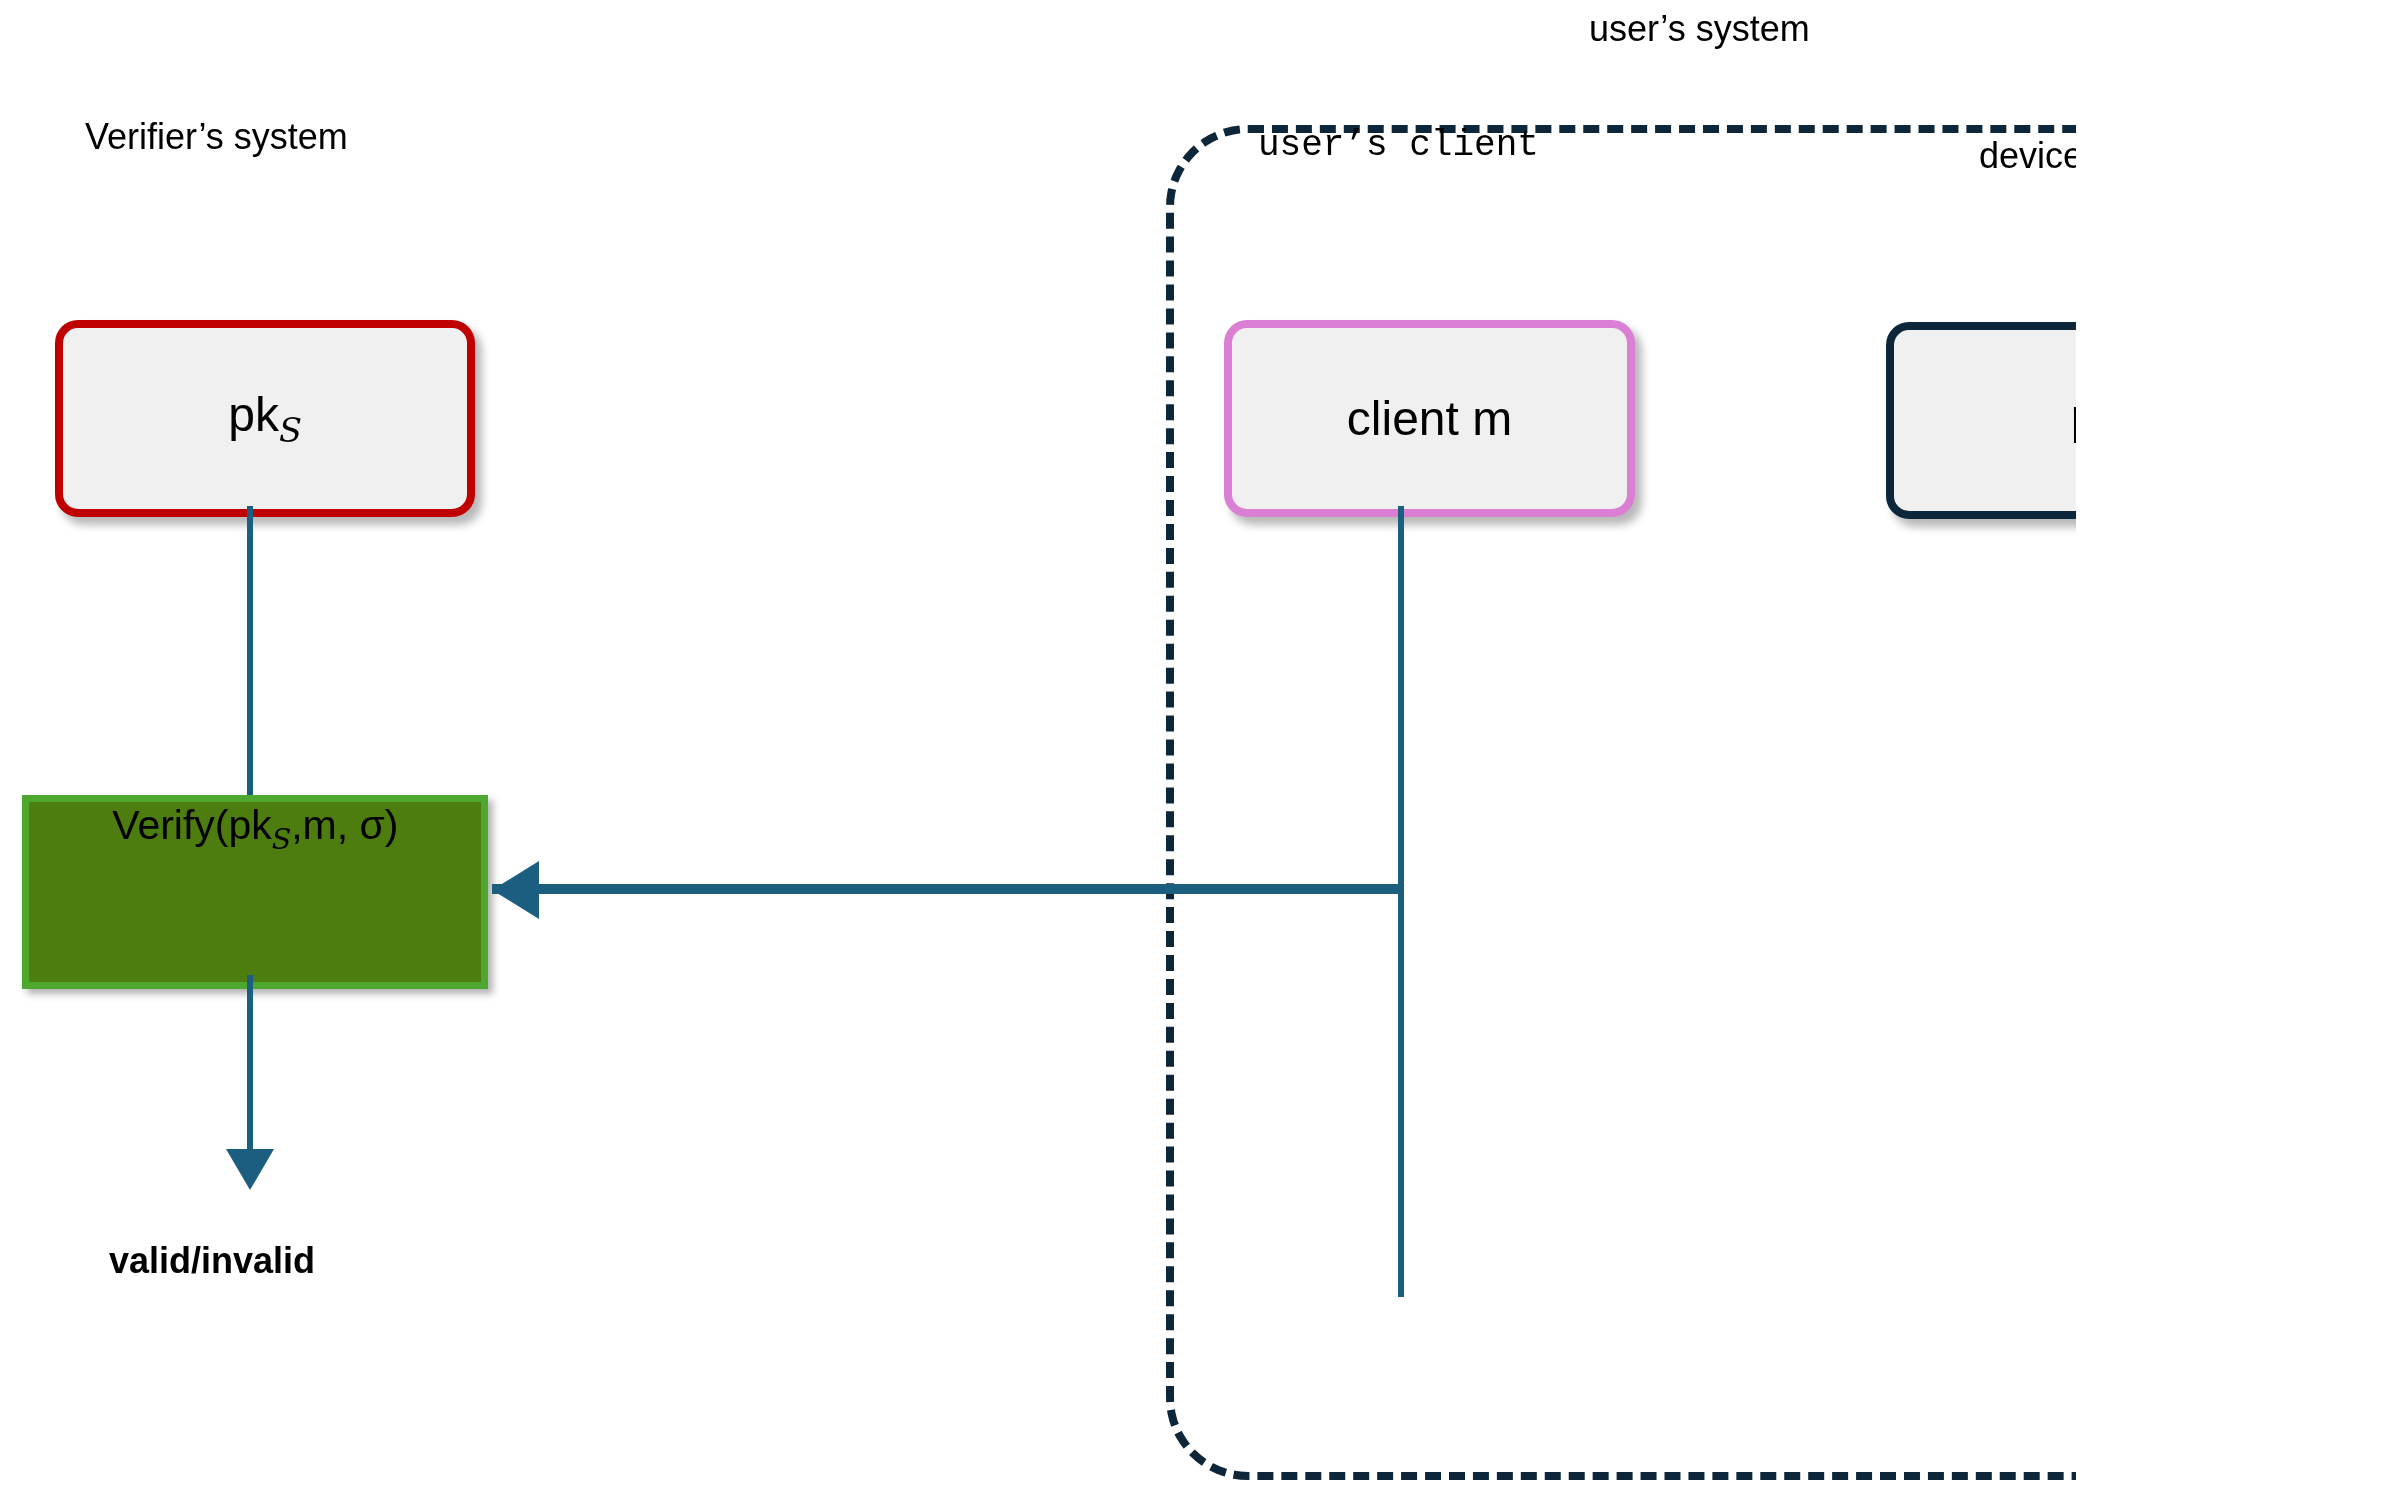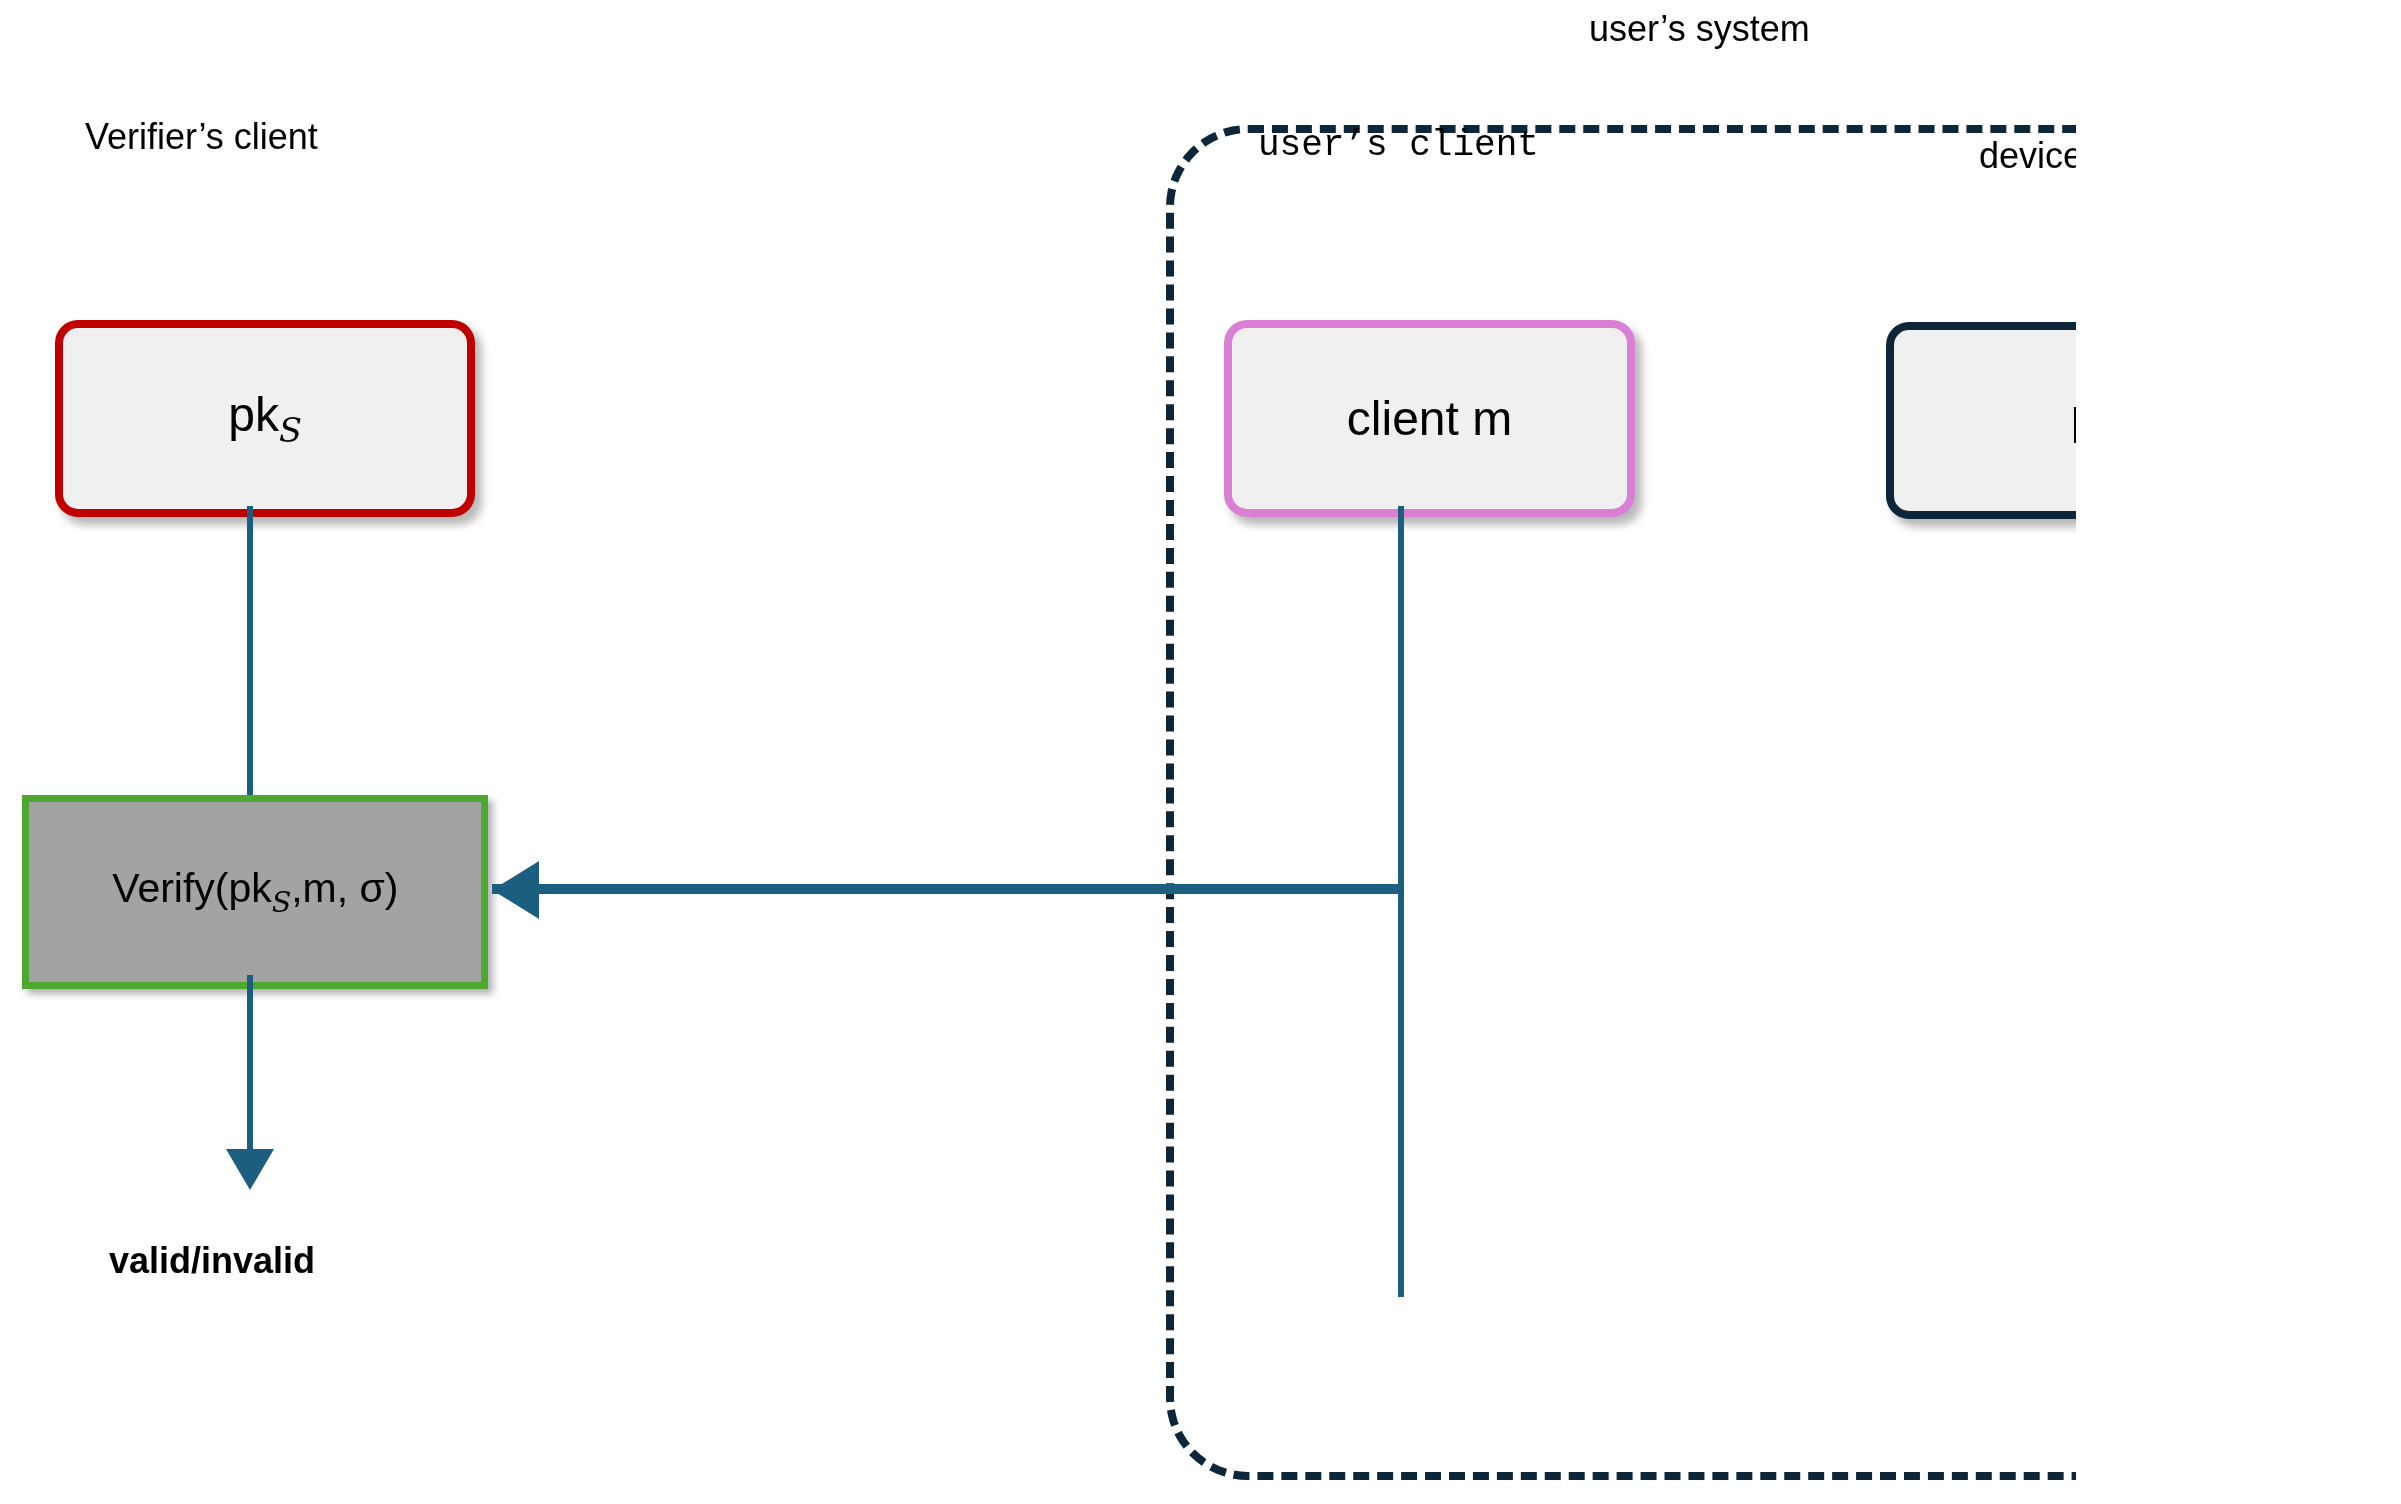--- a/index.html
+++ b/index.html
@@ -8,22 +8,22 @@
 
   .lbl{position:absolute;color:#000;font-size:36px;line-height:1.1;white-space:nowrap;}
 
   
   .rbox{position:absolute;background:#f0f0f0;border-radius:23px;
         display:flex;align-items:center;justify-content:center;
         box-shadow:6.3px 7.2px 8px rgba(0,0,0,0.28);}
   .rbox .txt{font-size:48px;color:#000;white-space:nowrap;}
 
   
-  .sbox{position:absolute;background:#a3a3a3;
-        display:flex;align-items:center;justify-content:center;
+  .sbox{position:absolute;background:#4d7c0f;
+        display:flex;align-items:flex-start;justify-content:center;
         box-shadow:4.5px 5.4px 7.2px rgba(0,0,0,0.30);}
   .sbox .txt{font-size:41px;color:#000;white-space:nowrap;}
 
   .sub{font-style:italic;font-family:"DejaVu Serif",serif;
        font-size:0.70em;vertical-align:-0.34em;letter-spacing:-0.01em;}
   .cal{font-style:italic;font-family:"DejaVu Serif",serif;font-size:0.96em;}
 
   
   .vline{position:absolute;background:#1b5e80;width:6.3px;}
   .hline{position:absolute;background:#1b5e80;height:9.8px;}
@@ -41,21 +41,21 @@
 </style>
 </head>
 <body>
 
 <div id="stage">
 
   <div id="sys-boundary" style="left:1166px;top:125px;width:1207px;height:1355px;"></div>
 
   <div class="lbl" style="left:1589px;top:9px;">user’s system</div>
 
-  <div class="lbl" style="left:85px;top:117px;">Verifier’s client</div>
+  <div class="lbl" style="left:85px;top:117px;">Verifier’s system</div>
 
   <div class="lbl" style="left:1258px;top:126px;font-family:Liberation Mono, monospace;">user’s client</div>
 
   <div class="lbl" style="left:1979px;top:123px;margin-top:13px;">
     <span>device</span><span>&nbsp;</span><span class="cal">𝒟</span>
   </div>
 
   <div class="rbox" style="left:55px;top:320px;width:404px;height:181px;border:8px solid #c00000;">
     <span class="txt"><span>pk</span><span class="sub">S</span></span>
   </div>

